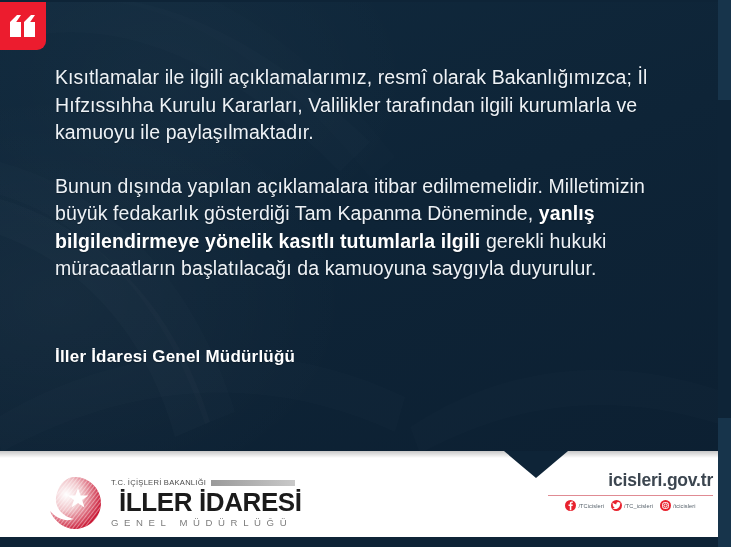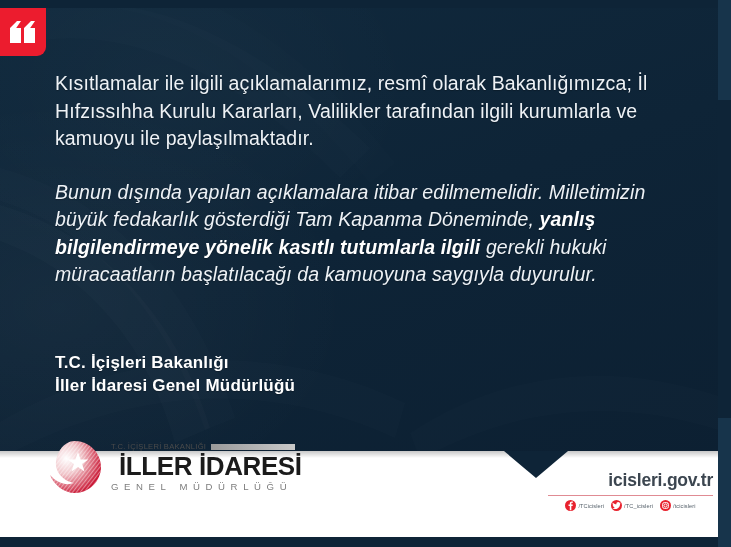--- a/index.html
+++ b/index.html
@@ -16,21 +16,21 @@
     width: 731px;
     height: 547px;
     overflow: hidden;
     background: #0e2437;
   }
 
   
   .hero {
     position: absolute;
     left: 0;
-    top: 8px;
+    top: 2px;
     width: 731px;
     height: 517px;
     background:
       radial-gradient(ellipse 420px 300px at 8% 58%, rgba(255,255,255,0.035), rgba(255,255,255,0) 70%),
       radial-gradient(ellipse 360px 260px at 22% 15%, rgba(255,255,255,0.022), rgba(255,255,255,0) 72%),
       linear-gradient(160deg, #10293d 0%, #0e2437 45%, #0c1f31 100%);
     overflow: hidden;
   }
 
   
@@ -64,21 +64,21 @@
     width: 625px;
   }
   .para {
     color: #eef2f6;
     font-size: 19.5px;
     line-height: 27.5px;
     letter-spacing: 0.1px;
     margin: 0 0 26px 0;
     text-shadow: 0 1px 1px rgba(0,0,0,0.25);
   }
-  .para:last-of-type { margin-bottom: 0; font-style: italic; }
+  .para:last-of-type { margin-bottom: 0; }
   .para b { font-weight: bold; color: #ffffff; }
 
   .signature {
     position: absolute;
     left: 55px;
     top: 343px;
     color: #ffffff;
     font-size: 17px;
     font-weight: bold;
     line-height: 23px;
@@ -113,21 +113,21 @@
     width: 64px;
     height: 27px;
     background: #0e2437;
     clip-path: polygon(0 0, 100% 0, 50% 100%);
   }
 
   
   .brand {
     position: absolute;
     left: 48px;
-    top: 440px;
+    top: 476px;
     display: flex;
     align-items: center;
   }
   .emblem { width: 54px; height: 54px; flex: none; }
   .emblem svg { display: block; }
   .wordmark {
     margin-left: 9px;
     line-height: 1;
   }
   .wm-top {
@@ -265,21 +265,20 @@
     </div>
 
     <div class="content">
       <p class="para">Kısıtlamalar ile ilgili açıklamalarımız, resmî olarak Bakanlığımızca; İl Hıfzıssıhha Kurulu Kararları, Valilikler tarafından ilgili kurumlarla ve kamuoyu ile paylaşılmaktadır.</p>
       <p class="para">
         <span>Bunun dışında yapılan açıklamalara itibar edilmemelidir. Milletimizin büyük fedakarlık gösterdiği Tam Kapanma Döneminde, </span><b>yanlış bilgilendirmeye yönelik kasıtlı tutumlarla ilgili</b><span> gerekli hukuki müracaatların başlatılacağı da kamuoyuna saygıyla duyurulur.</span>
       </p>
     </div>
 
     <div class="signature">
-      <div>T.C. İçişleri Bakanlığı</div>
       <div>İller İdaresi Genel Müdürlüğü</div>
     </div>
 
   </div>
 
   <div class="footer"></div>
   <div class="footer-shadow"></div>
   <div class="notch"></div>
 
   <div class="brand">

